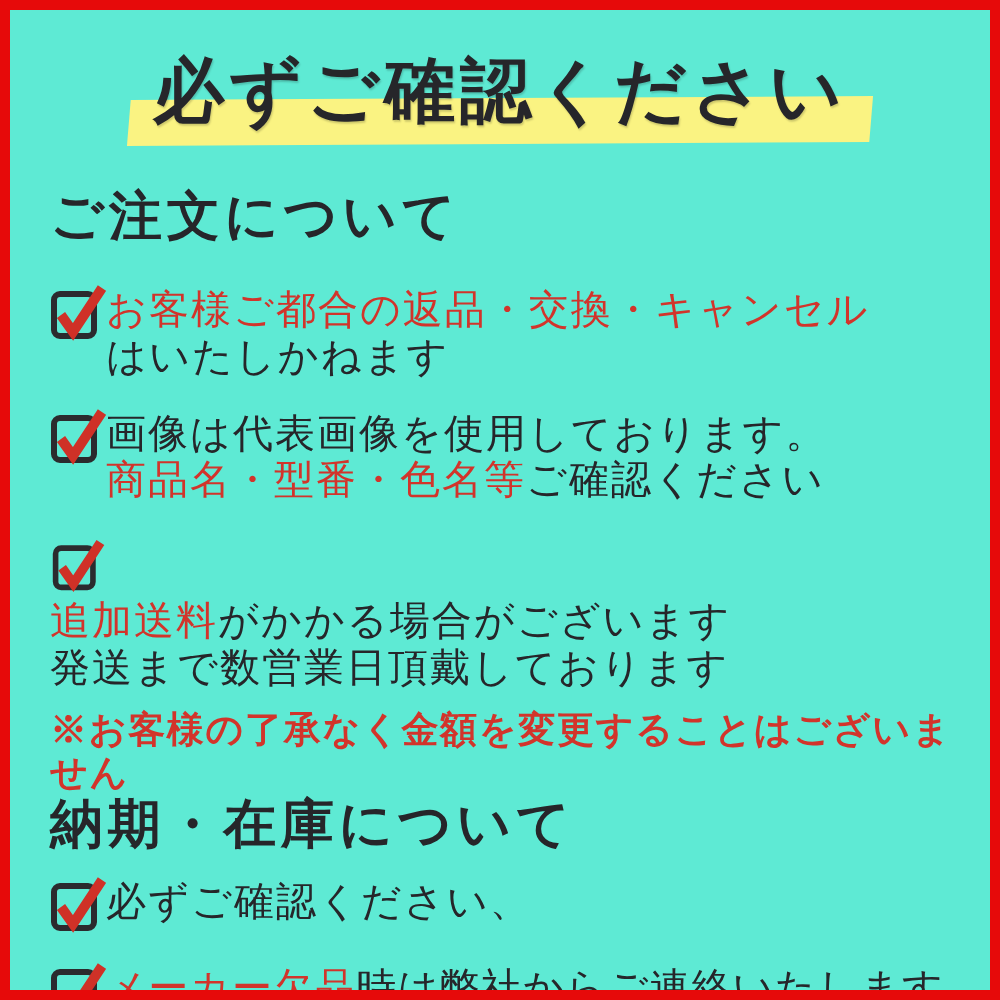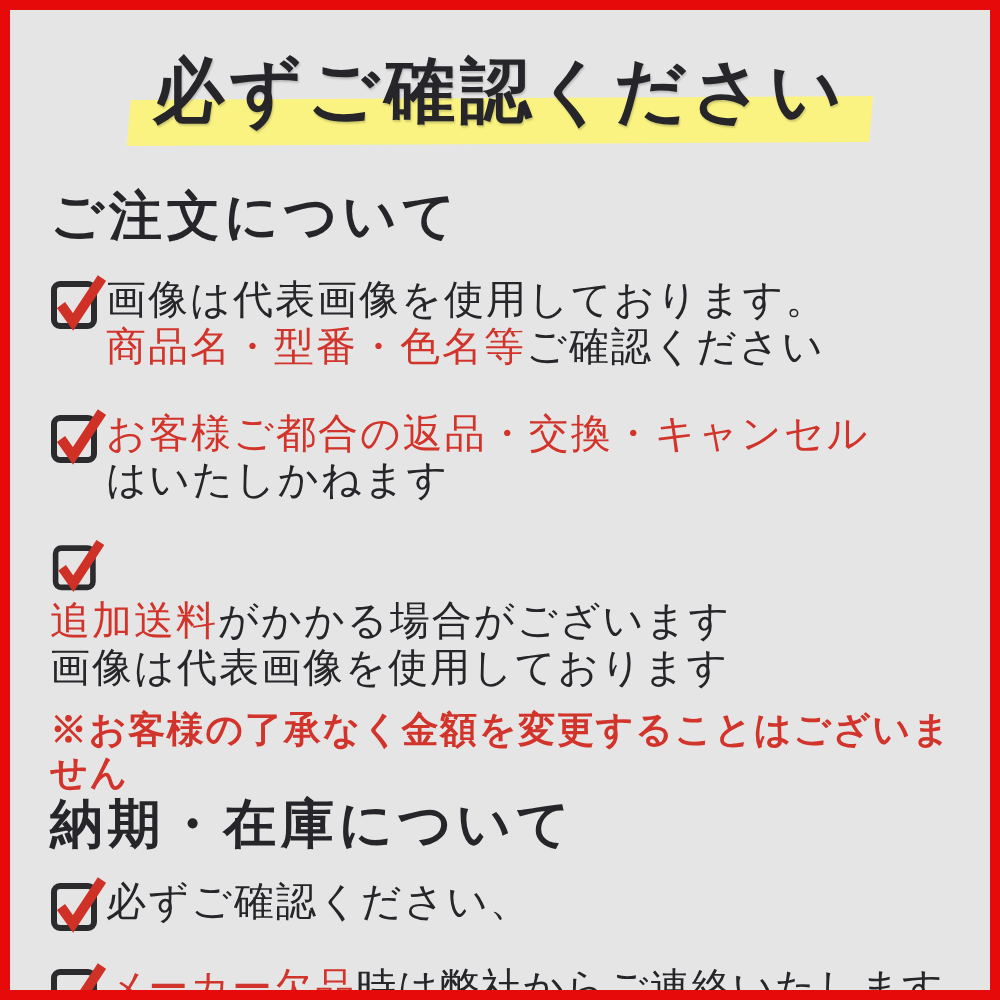--- a/index.html
+++ b/index.html
@@ -6,21 +6,21 @@
   body {
     width: 1000px; height: 1000px;
     font-family: "Liberation Serif", "DejaVu Serif", serif;
     background: #f7f8f8;
   }
   .page {
     position: relative;
     width: 1000px; height: 1000px;
     box-sizing: border-box;
     border: 10px solid #e60a0a;
-    background: #e5e5e5;
+    background: #5eead4;
     overflow: hidden;
   }
   .title-wrap {
     position: relative;
     margin-top: 28px;
     height: 106px;
     display: flex;
     align-items: center;
     justify-content: center;
   }
@@ -92,50 +92,50 @@
 
   <div class="title-wrap">
     <div class="title-highlight"></div>
     <div class="title-text">必ずご確認ください</div>
   </div>
 
   <div class="content">
 
     <h2 class="section-heading heading-order">ご注文について</h2>
 
+    <div class="item item-2">
+      <svg class="check" viewBox="0 0 56 60">
+        <rect x="4" y="13" width="40" height="42" rx="6" fill="none" stroke="#2b2b2e" stroke-width="6"></rect>
+        <path d="M11 34 L23 51 L52 7" fill="none" stroke="#cf3127" stroke-width="10" stroke-linejoin="miter"></path>
+      </svg>
+      <div class="item-text">
+        <span class="red">お客様ご都合の返品・交換・キャンセル</span><br>
+        <span>はいたしかねます</span>
+      </div>
+    </div>
+
     <div class="item item-1">
       <svg class="check" viewBox="0 0 56 60">
         <rect x="4" y="13" width="40" height="42" rx="6" fill="none" stroke="#2b2b2e" stroke-width="6"></rect>
         <path d="M11 34 L23 51 L52 7" fill="none" stroke="#cf3127" stroke-width="10" stroke-linejoin="miter"></path>
       </svg>
       <div class="item-text">
         <span>画像は代表画像を使用しております。</span><br>
         <span class="red">商品名・型番・色名等</span><span>ご確認ください</span>
       </div>
     </div>
 
-    <div class="item item-2">
-      <svg class="check" viewBox="0 0 56 60">
-        <rect x="4" y="13" width="40" height="42" rx="6" fill="none" stroke="#2b2b2e" stroke-width="6"></rect>
-        <path d="M11 34 L23 51 L52 7" fill="none" stroke="#cf3127" stroke-width="10" stroke-linejoin="miter"></path>
-      </svg>
-      <div class="item-text">
-        <span class="red">お客様ご都合の返品・交換・キャンセル</span><br>
-        <span>はいたしかねます</span>
-      </div>
-    </div>
-
     <div class="item item-3">
       <svg class="check" viewBox="0 0 56 60">
         <rect x="4" y="13" width="40" height="42" rx="6" fill="none" stroke="#2b2b2e" stroke-width="6"></rect>
         <path d="M11 34 L23 51 L52 7" fill="none" stroke="#cf3127" stroke-width="10" stroke-linejoin="miter"></path>
       </svg>
       <div class="item-text">
         <span class="red">追加送料</span><span>がかかる場合がございます</span><br>
-        <span>画像は代表画像を使用しております</span>
+        <span>発送まで数営業日頂戴しております</span>
         <div class="note">※お客様の了承なく金額を変更することはございません</div>
       </div>
     </div>
 
     <h2 class="section-heading heading-delivery">納期・在庫について</h2>
 
     <div class="item item-4">
       <svg class="check" viewBox="0 0 56 60">
         <rect x="4" y="13" width="40" height="42" rx="6" fill="none" stroke="#2b2b2e" stroke-width="6"></rect>
         <path d="M11 34 L23 51 L52 7" fill="none" stroke="#cf3127" stroke-width="10" stroke-linejoin="miter"></path>

